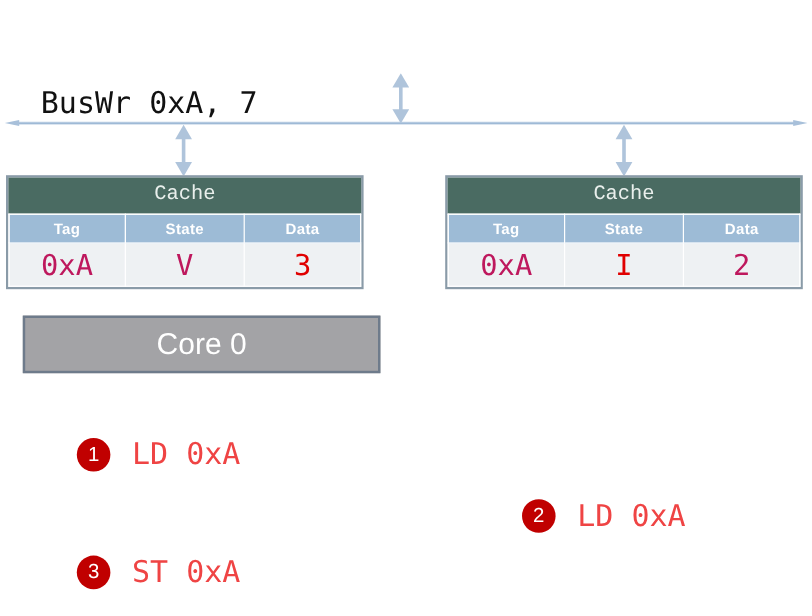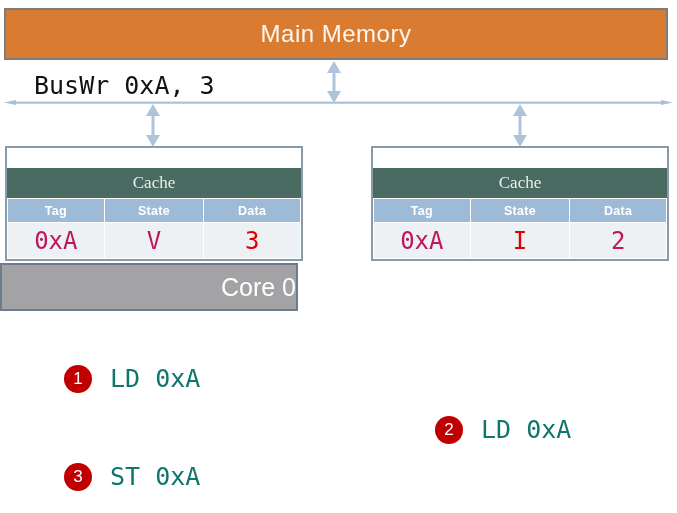--- a/index.html
+++ b/index.html
@@ -78,22 +78,21 @@
   .cache-left  { left: 5px;   top: 146px; }
   .cache-right { left: 371px; top: 146px; }
 
   .cache-title {
     background: #4A6B62;
     color: #E9EFEC;
     text-align: center;
     font-size: 17px;
     height: 30px;
     line-height: 30px;
-    font-family: Liberation Serif, serif;
-    margin-top: 20px;
+    font-family: Liberation Mono, monospace;
   }
   .cache-table {
     width: 100%;
     border-collapse: collapse;
     table-layout: fixed;
   }
   .cache-table th {
     background: #9DBBD6;
     color: #FFFFFF;
     font-size: 12.5px;
@@ -124,21 +123,21 @@
     position: absolute;
     width: 298px;
     height: 48px;
     background: #A3A3A6;
     border: 2px solid #6E7B8B;
     box-sizing: border-box;
     display: flex;
     align-items: center;
     justify-content: center;
   }
-  .core-left  { left: 0;   top: 263px; justify-content: flex-end; }
+  .core-left  { left: 19px;   top: 263px; }
   .core-right { left: 371px; top: 263px; }
   .core-label {
     color: #FFFFFF;
     font-size: 25px;
     font-family: "Liberation Sans", sans-serif;
   }
 
   
   .instr {
     position: absolute;
@@ -156,38 +155,35 @@
     font-family: "Liberation Sans", sans-serif;
     display: flex;
     align-items: center;
     justify-content: center;
     flex: 0 0 auto;
   }
   .instr-text {
     margin-left: 18px;
     font-family: "DejaVu Sans Mono", monospace;
     font-size: 25px;
-    color: #0f766e;
+    color: #ef4444;
     white-space: pre;
     text-align: center;
   }
   .instr-1 { left: 64px;  top: 364px; }
   .instr-2 { left: 435px; top: 415px; }
   .instr-3 { left: 64px;  top: 462px; }
 </style>
 </head>
 <body>
 
 <div id="stage">
 
-  <div class="main-memory">
-    <span class="main-memory-label">Main Memory</span>
-  </div>
-
-  <div class="bus-label">BusWr 0xA, 3</div>
+
+  <div class="bus-label">BusWr 0xA, 7</div>
 
   <svg class="bus-line" viewBox="0 0 669 5">
     <defs>
       <linearGradient id="busgrad" x1="0" y1="0" x2="0" y2="1">
         <stop offset="0%" stop-color="#C9D9EA"></stop>
         <stop offset="50%" stop-color="#A8C0DA"></stop>
         <stop offset="100%" stop-color="#8FAFD0"></stop>
       </linearGradient>
     </defs>
     <rect x="10" y="1.4" width="649" height="2.2" fill="url(#busgrad)"></rect>

